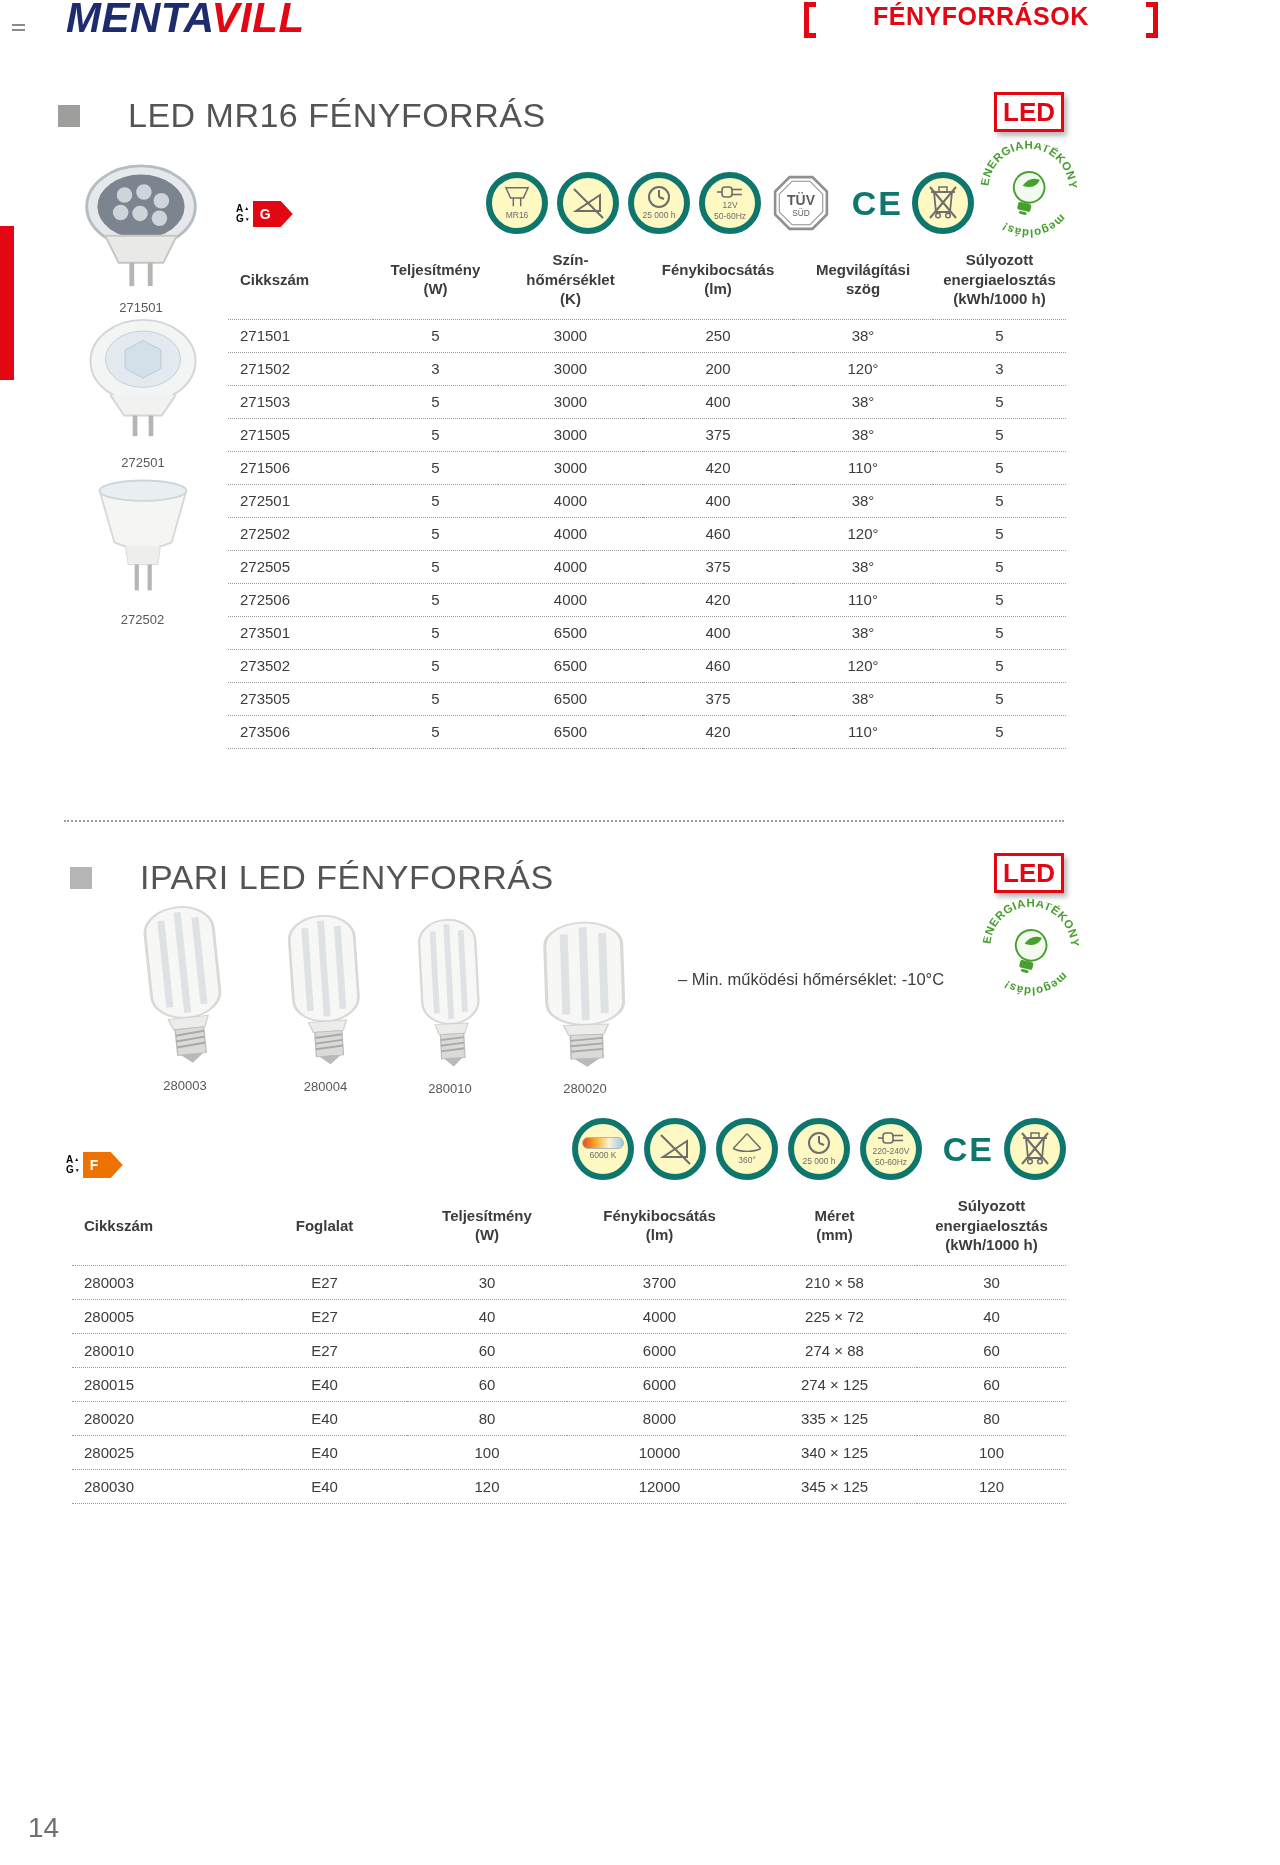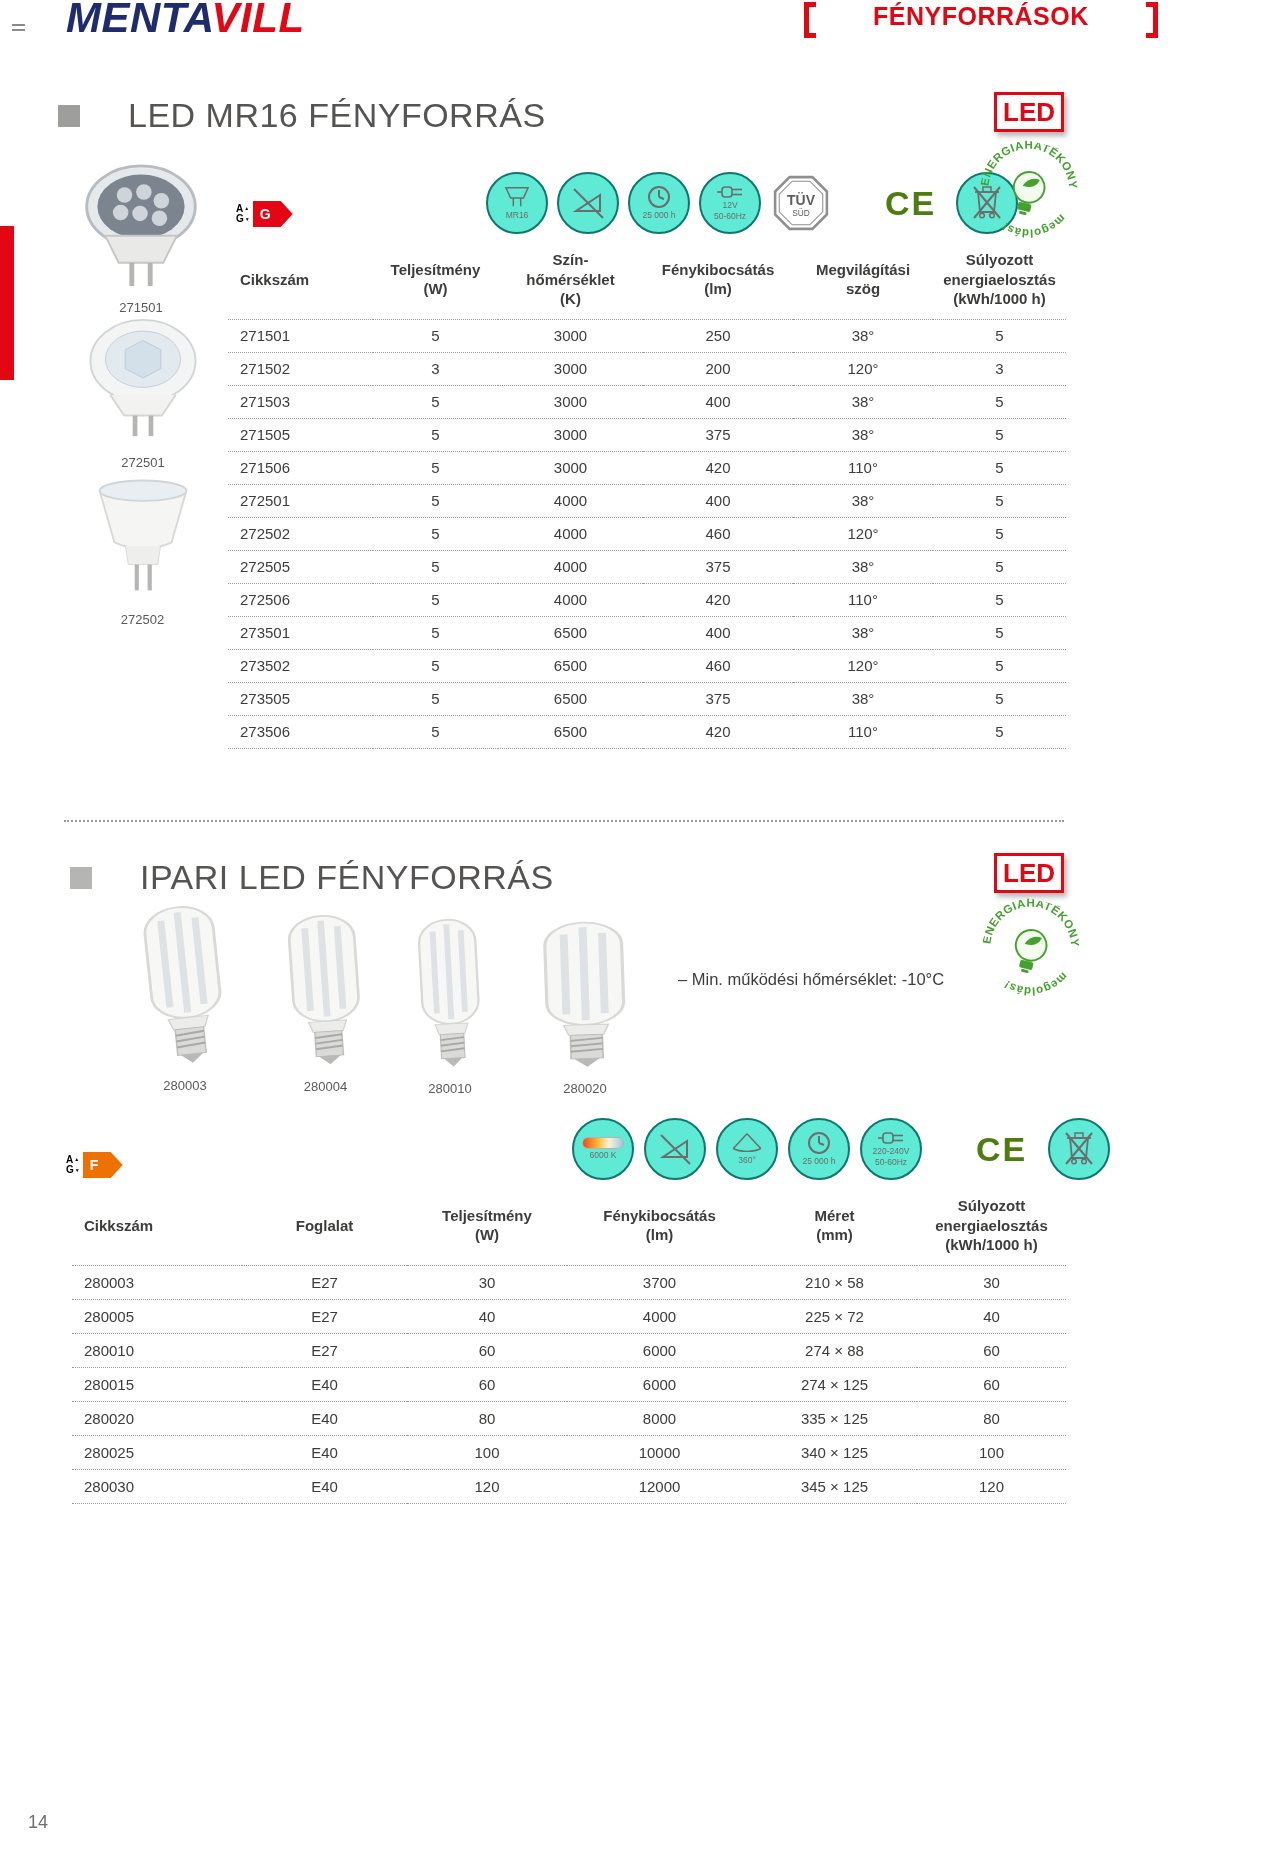--- a/index.html
+++ b/index.html
@@ -36,46 +36,46 @@
   .erange { display:flex; flex-direction:column; justify-content:center; line-height:1.05; }
   .er-row { display:flex; align-items:center; font-size:10px; font-weight:bold; color:#000; }
   .er-arrow { font-size:5px; margin-left:1px; }
   .earrow { height:26px; width:40px; clip-path:polygon(0 0,70% 0,100% 50%,70% 100%,0 100%);
             display:flex; align-items:center; color:#fff; font-weight:bold; font-size:14px; padding-left:7px; }
   .cls-g { background:#e30613; } .cls-f { background:#ee7203; }
 
   
   .icons { display:flex; gap:9px; align-items:center; }
   .icons.r2 { gap:10px; }
-  .ic { width:62px; height:62px; border:2px solid #0f766e; border-radius:50%; background:#5eead4;
+  .ic { width:62px; height:62px; border:6px solid #0f766e; border-radius:50%; background:#fef9c3;
         display:flex; flex-direction:column; align-items:center; justify-content:center; gap:2px; flex:0 0 auto; }
   .ic-label { font-size:8.5px; color:#6d6d6c; line-height:1.1; text-align:center; white-space:nowrap; }
   .ic-oct { width:62px; height:62px; display:flex; align-items:center; justify-content:center; flex:0 0 auto; }
-  .ic-ce { width:62px; height:62px; display:flex; align-items:center; justify-content:flex-start;
-           font-weight:bold; font-size:34px; color:#4d7c0f; letter-spacing:2px; flex:0 0 auto;margin-left:44px; }
+  .ic-ce { width:62px; height:62px; display:flex; align-items:center; justify-content:flex-end;
+           font-weight:bold; font-size:34px; color:#0f766e; letter-spacing:2px; flex:0 0 auto; }
   .temp-bar { width:42px; height:12px; border-radius:6px; border:1px solid #b3b3b1;
               background:linear-gradient(90deg,#e94e1b,#f9b233 35%,#fdf3d4 65%,#9cc7e8); }
 
   
   .eco-wrap { transform:rotate(14deg); }
   .eco-text { font-size:12px; font-weight:bold; fill:#46a02d; letter-spacing:.5px; }
   .eco-bulb { fill:#f3faee; stroke:#46a02d; stroke-width:2; }
   .eco-leaf, .eco-base { fill:#46a02d; }
 
   
   .tbl { border-collapse:collapse; table-layout:fixed; }
   .tbl th { font-size:15px; font-weight:bold; color:#3c3c3b; text-align:center; vertical-align:middle;
             white-space:pre-line; line-height:1.3; padding:4px 2px 10px; border-bottom:1px dotted #9a9a99; }
   .tbl td { font-size:15px; color:#3c3c3b; text-align:center; height:33px; border-bottom:1px dotted #9a9a99; }
   .tbl th:first-child, .tbl td:first-child { text-align:left; padding-left:12px; }
   .tbl2 td { height:34px; }
 
   .divider { border-top:2px dotted #9b9b9a; height:0; }
   .note { font-size:16.5px; color:#3c3c3b; white-space:nowrap; }
-  .pageno { font-size:18px; color:#706f6e; }
+  .pageno { font-size:28px; color:#706f6e; }
   svg { display:block; }
 </style>
 </head>
 <body>
 
 <svg width="0" height="0" style="position:absolute" aria-hidden="true">
   <symbol id="corn-bulb" viewBox="0 0 70 170">
     <rect x="11" y="4" width="48" height="112" rx="24" fill="#f7f7f6" stroke="#d9d9d7" stroke-width="2"></rect>
     <line x1="23" y1="16" x2="23" y2="104" stroke="#dfe2e4" stroke-width="5"></line>
     <line x1="35" y1="9" x2="35" y2="111" stroke="#dfe2e4" stroke-width="5"></line>

